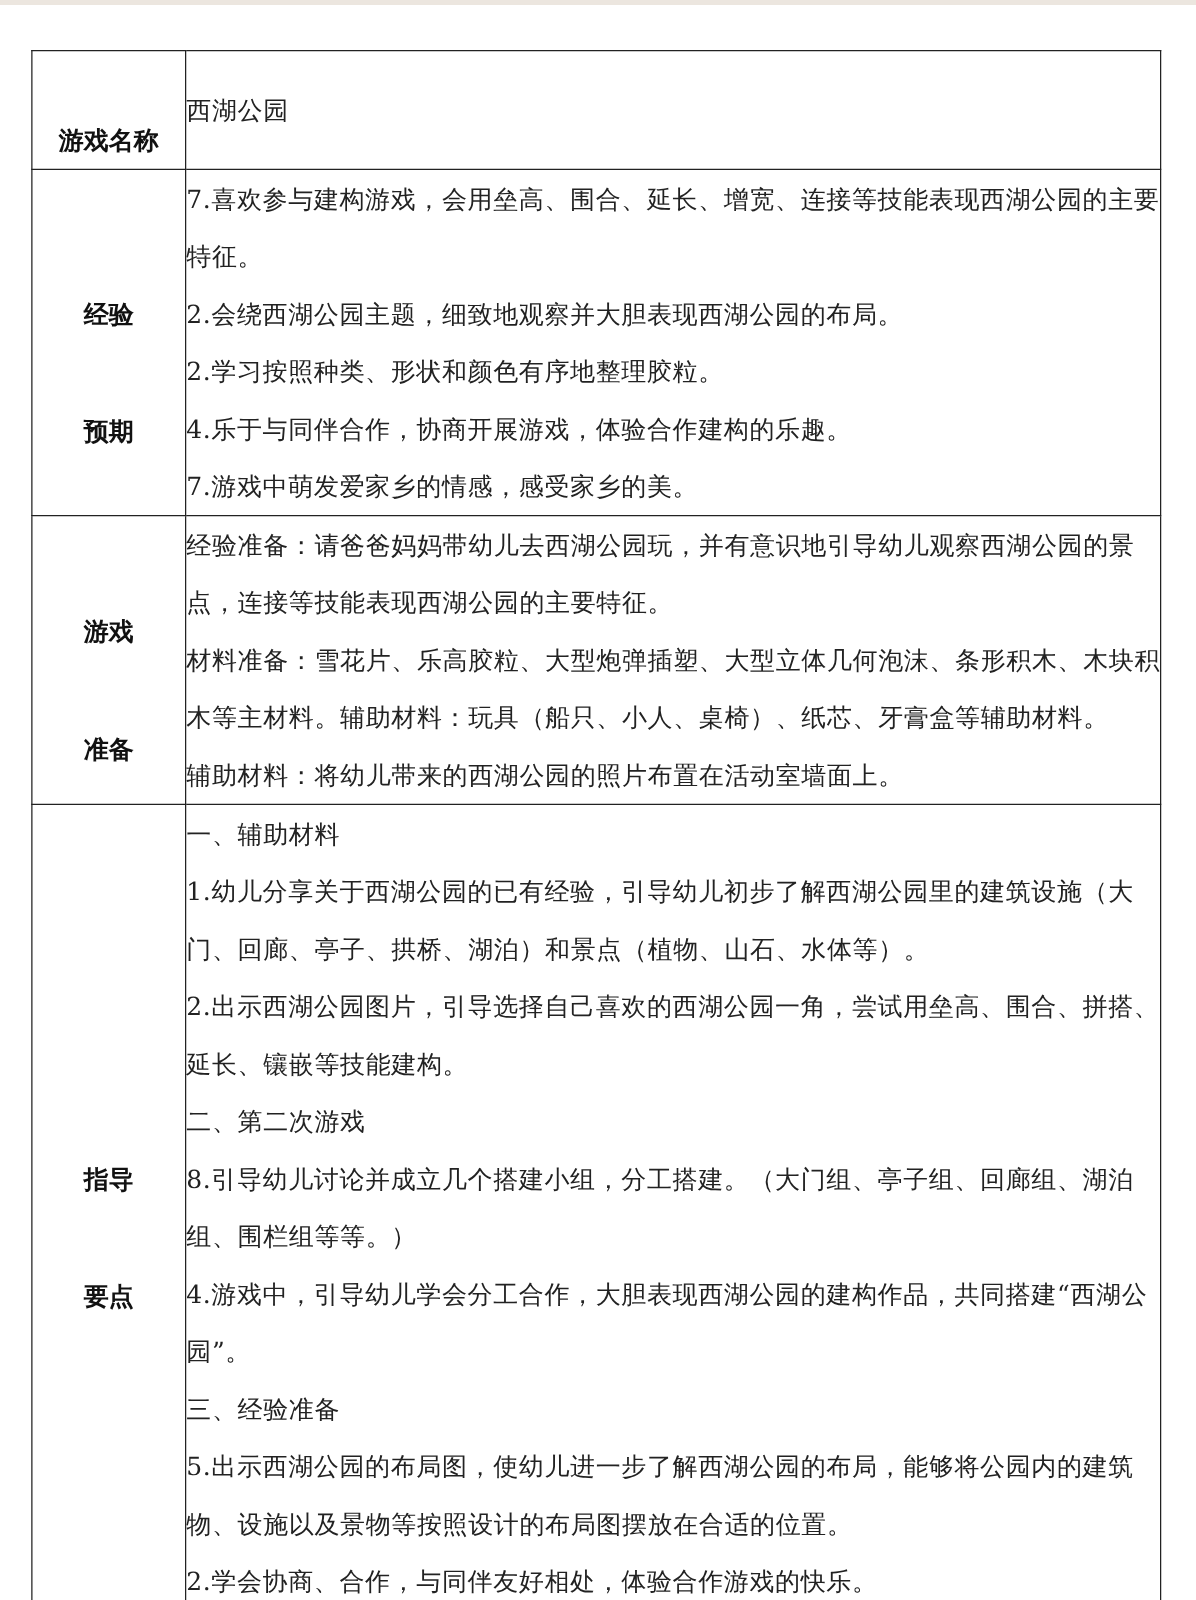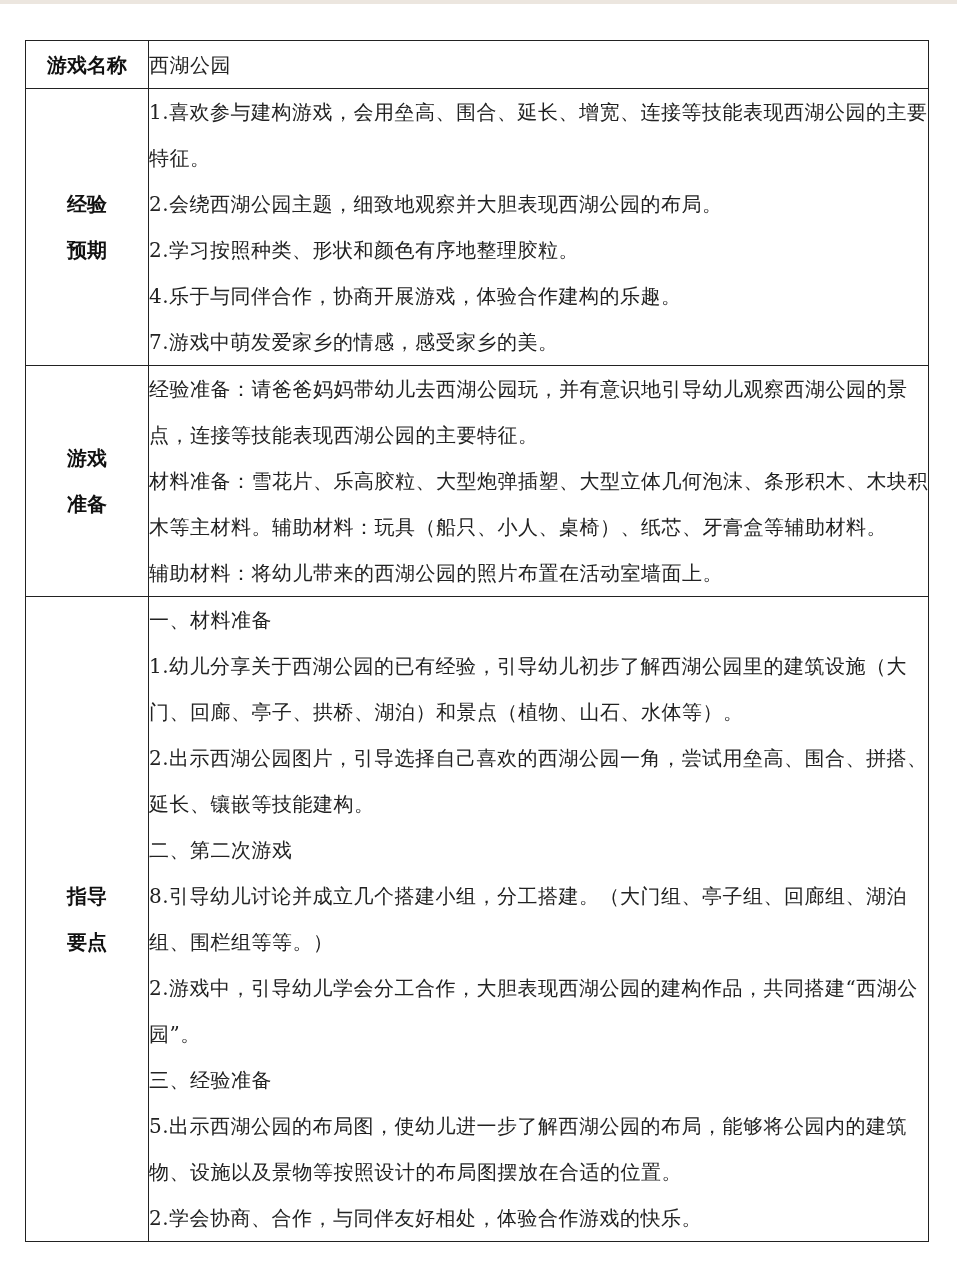--- a/index.html
+++ b/index.html
@@ -36,21 +36,21 @@
   }
   td.content {
     padding: 0 10px 0 10px;
     font-size: 20px;
     line-height: 46px;
     color: #222;
     letter-spacing: 0.5px;
   }
   .row-title td { height: 47px; }
   .line { display: block; white-space: normal; }
-  .label-line { display: block; }
+  .label-line { display: block; margin-top: 48px; }
 </style>
 </head>
 <body>
 
 <div class="top-strip"></div>
 
 <table class="plan">
   <tbody>
       <tr class="row-title">
     <td class="label">
@@ -60,21 +60,21 @@
       <span class="line">西湖公园</span>
     </td>
   </tr>
 
   <tr>
     <td class="label">
       <span class="label-line">经验</span>
       <span class="label-line">预期</span>
     </td>
     <td class="content">
-      <span class="line">1.喜欢参与建构游戏，会用垒高、围合、延长、增宽、连接等技能表现西湖公园的主要特征。</span>
+      <span class="line">7.喜欢参与建构游戏，会用垒高、围合、延长、增宽、连接等技能表现西湖公园的主要特征。</span>
       <span class="line">2.会绕西湖公园主题，细致地观察并大胆表现西湖公园的布局。</span>
       <span class="line">2.学习按照种类、形状和颜色有序地整理胶粒。</span>
       <span class="line">4.乐于与同伴合作，协商开展游戏，体验合作建构的乐趣。</span>
       <span class="line">7.游戏中萌发爱家乡的情感，感受家乡的美。</span>
     </td>
   </tr>
 
   <tr>
     <td class="label">
       <span class="label-line">游戏</span>
@@ -86,25 +86,25 @@
       <span class="line">辅助材料：将幼儿带来的西湖公园的照片布置在活动室墙面上。</span>
     </td>
   </tr>
 
   <tr>
     <td class="label">
       <span class="label-line">指导</span>
       <span class="label-line">要点</span>
     </td>
     <td class="content">
-      <span class="line">一、材料准备</span>
+      <span class="line">一、辅助材料</span>
       <span class="line">1.幼儿分享关于西湖公园的已有经验，引导幼儿初步了解西湖公园里的建筑设施（大门、回廊、亭子、拱桥、湖泊）和景点（植物、山石、水体等）。</span>
       <span class="line">2.出示西湖公园图片，引导选择自己喜欢的西湖公园一角，尝试用垒高、围合、拼搭、延长、镶嵌等技能建构。</span>
       <span class="line">二、第二次游戏</span>
       <span class="line">8.引导幼儿讨论并成立几个搭建小组，分工搭建。（大门组、亭子组、回廊组、湖泊组、围栏组等等。）</span>
-      <span class="line">2.游戏中，引导幼儿学会分工合作，大胆表现西湖公园的建构作品，共同搭建“西湖公园”。</span>
+      <span class="line">4.游戏中，引导幼儿学会分工合作，大胆表现西湖公园的建构作品，共同搭建“西湖公园”。</span>
       <span class="line">三、经验准备</span>
       <span class="line">5.出示西湖公园的布局图，使幼儿进一步了解西湖公园的布局，能够将公园内的建筑物、设施以及景物等按照设计的布局图摆放在合适的位置。</span>
       <span class="line">2.学会协商、合作，与同伴友好相处，体验合作游戏的快乐。</span>
     </td>
   </tr>
 </tbody>
   </table>
 
 </body></html>

